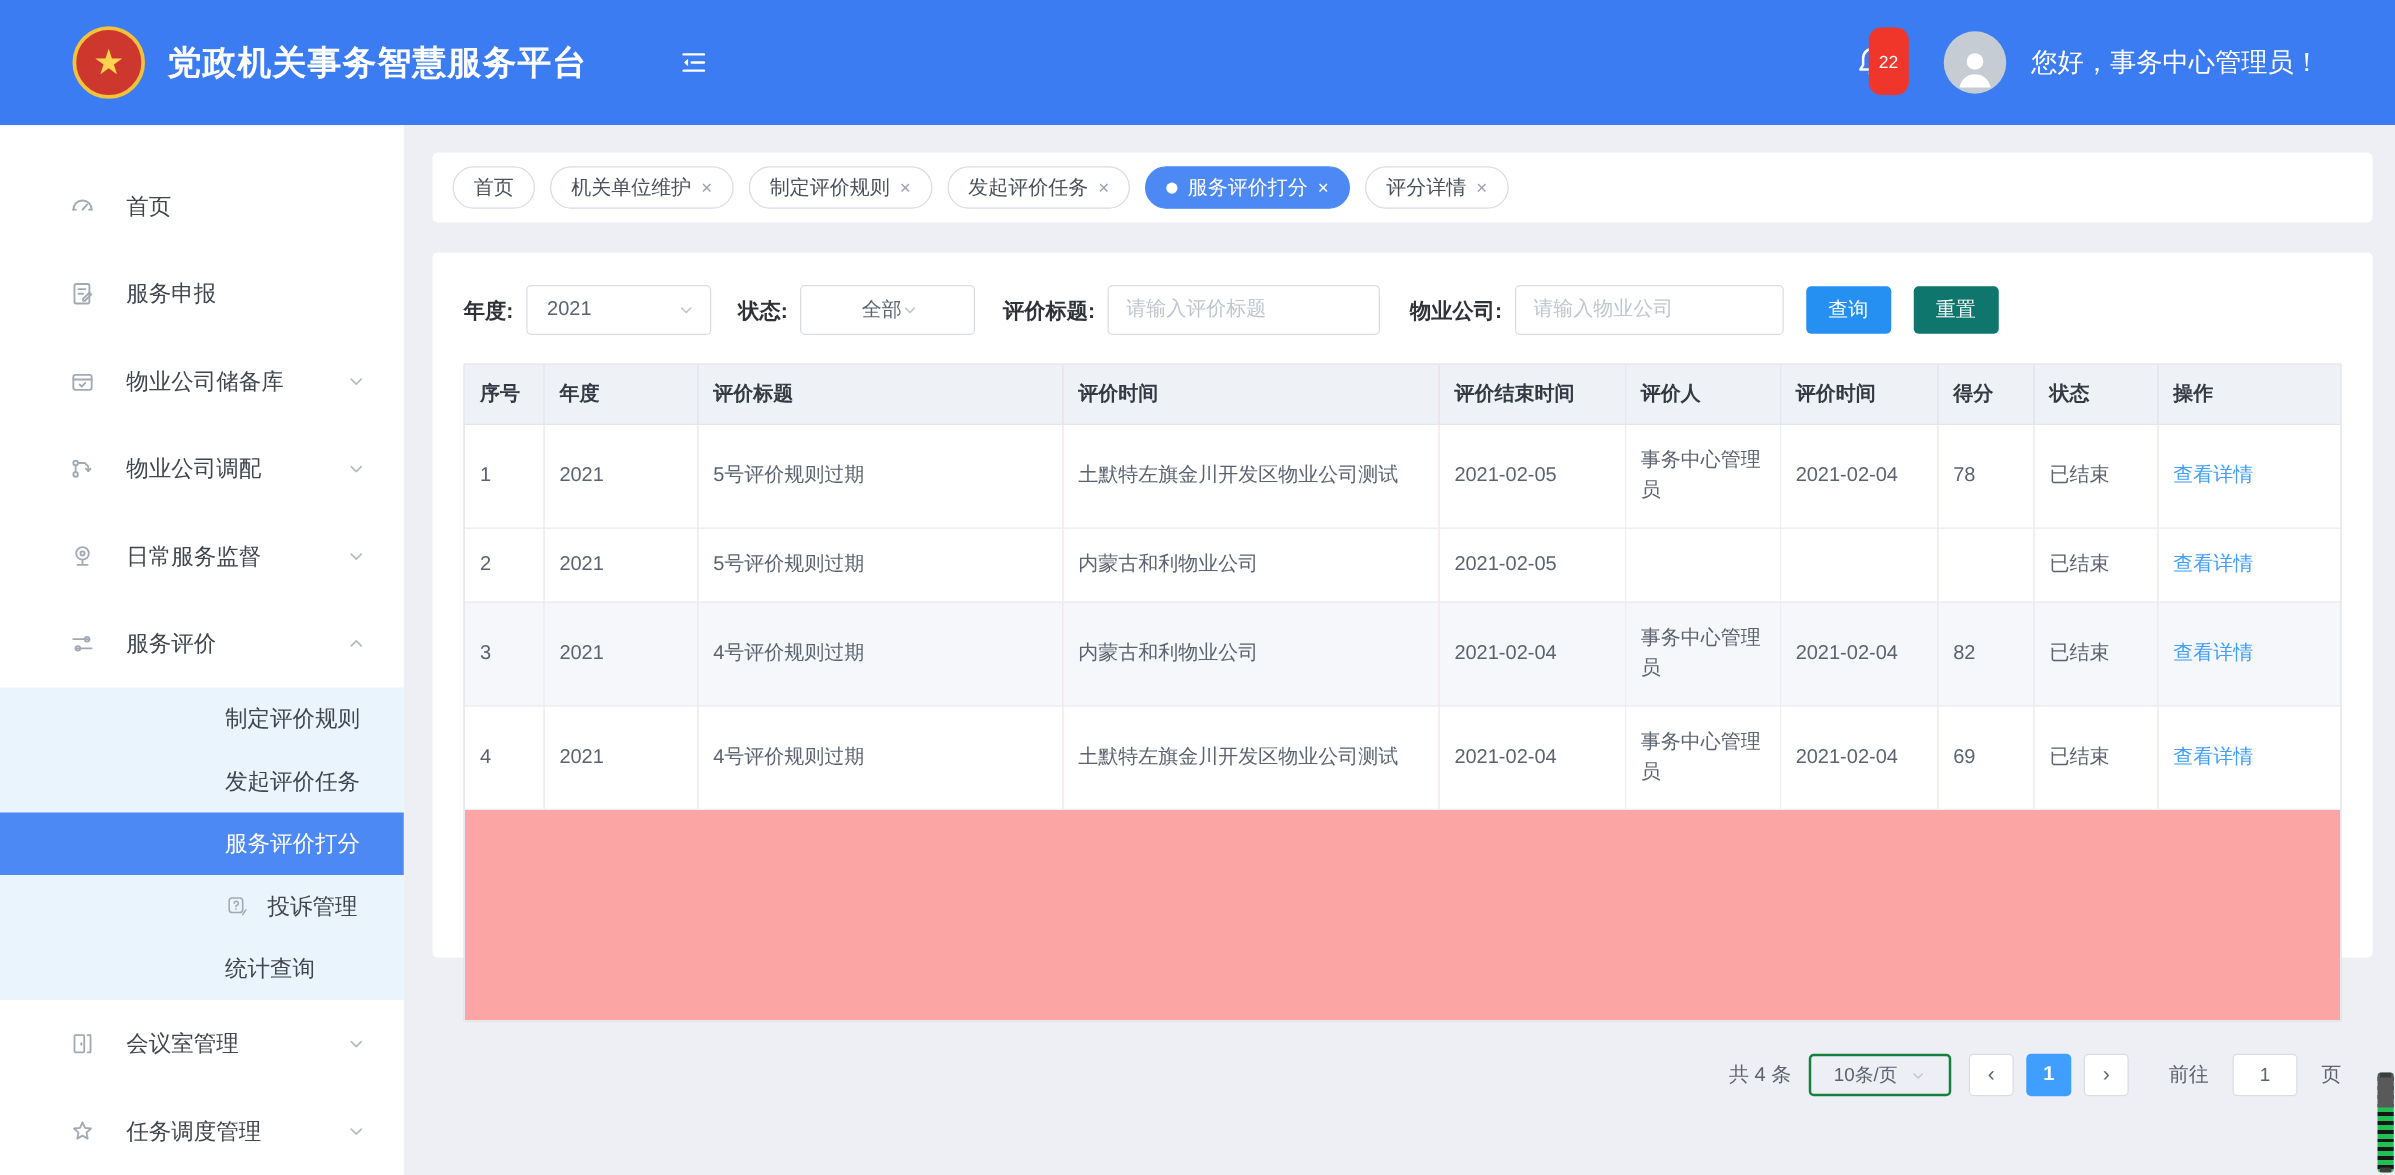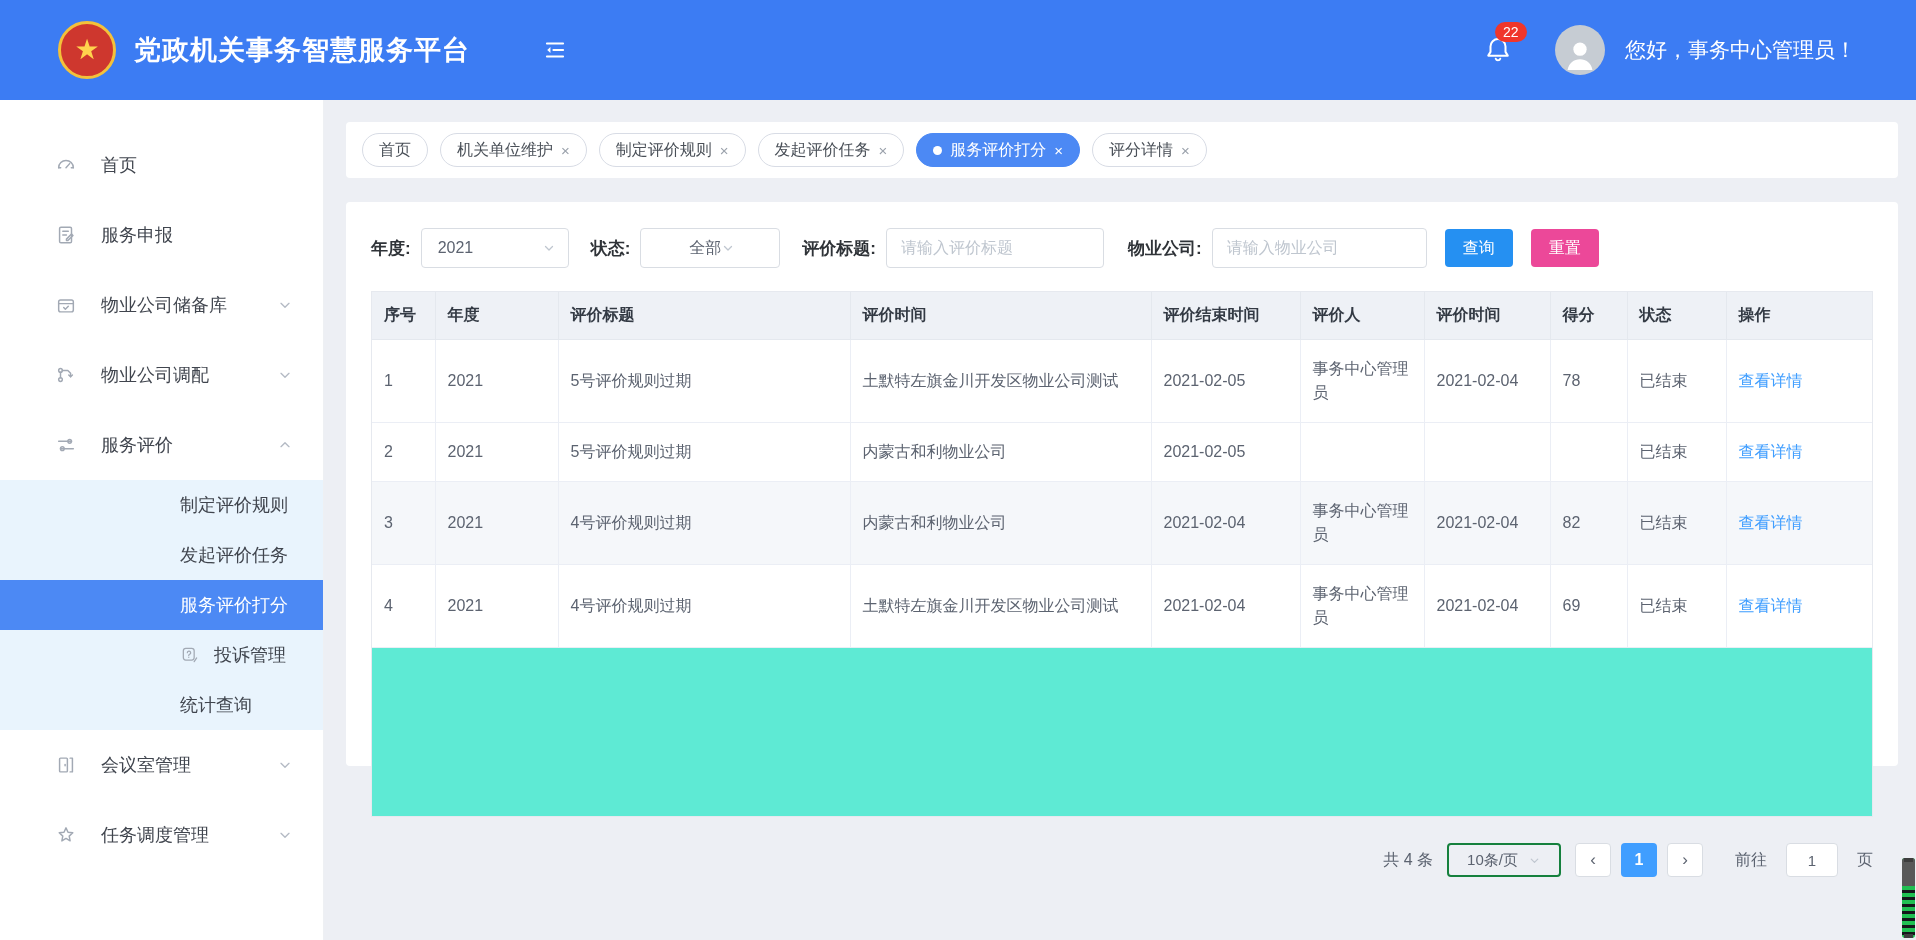--- a/index.html
+++ b/index.html
@@ -8,21 +8,21 @@
   svg { display:block; }
 
   
   .topbar { position:absolute; top:0; left:0; width:1916px; height:100px; background:#3c7cf3; display:flex; align-items:center; color:#fff; }
   .emblem { width:58px; height:58px; margin-left:58px; border-radius:50%; background:#ce372e; border:3px solid #f3c13a; display:flex; align-items:center; justify-content:center; flex:0 0 auto; }
   .emblem span { color:#ffd34d; font-size:28px; line-height:1; }
   .app-title { font-size:27px; font-weight:bold; letter-spacing:1px; margin-left:18px; }
   .collapse-btn { margin-left:72px; cursor:pointer; }
   .topbar-right { margin-left:auto; display:flex; align-items:center; margin-right:60px; }
   .bell-wrap { position:relative; margin-right:42px; cursor:pointer; }
-  .badge { position:absolute; top:-12px; left:12px; background:#f0362b; color:#fff; font-size:14px; line-height:1; padding:3px 8px; border-radius:10px; }
+  .badge { position:absolute; top:-12px; left:12px; background:#f0362b; color:#fff; font-size:14px; line-height:1; padding:20px 8px; border-radius:10px; }
   .avatar { width:50px; height:50px; border-radius:50%; background:#c6ccd3; overflow:hidden; display:flex; align-items:flex-end; justify-content:center; margin-right:20px; }
   .greeting { font-size:21px; }
 
   
   .sidebar { position:absolute; top:100px; left:0; width:324px; height:840px; background:#fff; border-right:1px solid #eef0f3; padding-top:30px; }
   .side-item { height:70px; display:flex; align-items:center; padding:0 30px 0 55px; font-size:18px; color:#40454e; cursor:pointer; }
   .side-item .ico { margin-right:24px; flex:0 0 auto; }
   .side-item .chev { margin-left:auto; }
   .submenu { background:#e9f4fd; }
   .sub-item { height:50px; display:flex; align-items:center; padding-left:180px; font-size:18px; color:#40454e; cursor:pointer; }
@@ -46,24 +46,24 @@
   .f-label { font-size:17px; font-weight:bold; color:#2f3338; white-space:nowrap; }
   .select { height:40px; border:1px solid #d9dde3; border-radius:4px; background:#fff; display:flex; align-items:center; justify-content:space-between; padding:0 12px 0 16px; font-size:16px; color:#5c6370; cursor:pointer; }
   .sel-year { width:148px; margin:0 22px 0 10px; }
   .sel-status { width:140px; margin:0 22px 0 10px;justify-content:center; }
   .f-input { height:40px; border:1px solid #d9dde3; border-radius:4px; font-size:16px; color:#5c6370; padding:0 14px; outline:none; font-family:"Liberation Sans",sans-serif; }
   .f-input::placeholder { color:#bfc6cf; }
   .in-title { width:218px; margin:0 24px 0 10px; }
   .in-company { width:215px; margin:0 18px 0 10px; }
   .btn { height:38px; border:none; border-radius:4px; color:#fff; font-size:16px; padding:0 18px; cursor:pointer; font-family:Liberation Sans, sans-serif; }
   .btn-search { background:#2590f2; margin-right:18px; }
-  .btn-reset { background:#ec4899; }
-
-  
-  .table-wrap { margin-top:23px; height:526px; border:1px solid #e6e9ef; background:#5eead4; overflow:hidden; }
+  .btn-reset { background:#0f766e; }
+
+  
+  .table-wrap { margin-top:23px; height:526px; border:1px solid #e6e9ef; background:#fca5a5; overflow:hidden; }
   table { width:100%; border-collapse:collapse; font-size:16px; color:#5c6370; table-layout:fixed; }
   th { background:#eef1f6; text-align:left; font-weight:bold; color:#333a44; padding:13px 12px; border-right:1px solid #e4e8ee; border-bottom:1px solid #e4e8ee; }
   td { padding:17px 12px; border-right:1px solid #ebeef5; border-bottom:1px solid #ebeef5; background:#fff; line-height:1.5; }
   tr.alt td { background:#f5f7fa; }
   th:last-child, td:last-child { border-right:none; }
   .link { color:#409eff; cursor:pointer; text-decoration:none; }
 
   
   .pagination { display:flex; align-items:center; justify-content:flex-end; margin-top:26px; font-size:16px; color:#5c6370; gap:14px; }
   .pg-select { width:114px; height:34px; border:2px solid #15803d; border-radius:4px; display:flex; align-items:center; justify-content:center; gap:10px; font-size:15px; color:#5c6370; cursor:pointer; }
@@ -163,20 +163,35 @@
       </svg>
     </span>
     <span>物业公司调配</span>
     <span class="chev">
       <svg width="16" height="16" viewBox="0 0 24 24" fill="none" stroke="#b4bac4" stroke-width="2" stroke-linecap="round" stroke-linejoin="round">
           <path d="M6 9.5l6 6 6-6"></path>
         </svg>
     </span>
   </div>
 
+  <div class="side-item">
+    <span class="ico">
+      <svg width="22" height="22" viewBox="0 0 24 24" fill="none" stroke="#a2a9b4" stroke-width="1.6" stroke-linecap="round">
+        <circle cx="12" cy="9.5" r="5.5"></circle>
+          <circle cx="12" cy="9.5" r="1.8"></circle>
+          <path d="M12 15v3.5M7.5 19.5h9"></path>
+      </svg>
+    </span>
+    <span>日常服务监督</span>
+    <span class="chev">
+      <svg width="16" height="16" viewBox="0 0 24 24" fill="none" stroke="#b4bac4" stroke-width="2" stroke-linecap="round" stroke-linejoin="round">
+          <path d="M6 9.5l6 6 6-6"></path>
+        </svg>
+    </span>
+  </div>
 
   <div class="side-item">
     <span class="ico">
       <svg width="22" height="22" viewBox="0 0 24 24" fill="none" stroke="#a2a9b4" stroke-width="1.6" stroke-linecap="round">
         <path d="M4 8h14M6 16h14"></path>
           <circle cx="16" cy="8" r="2"></circle>
           <circle cx="8" cy="16" r="2"></circle>
       </svg>
     </span>
     <span>服务评价</span>

